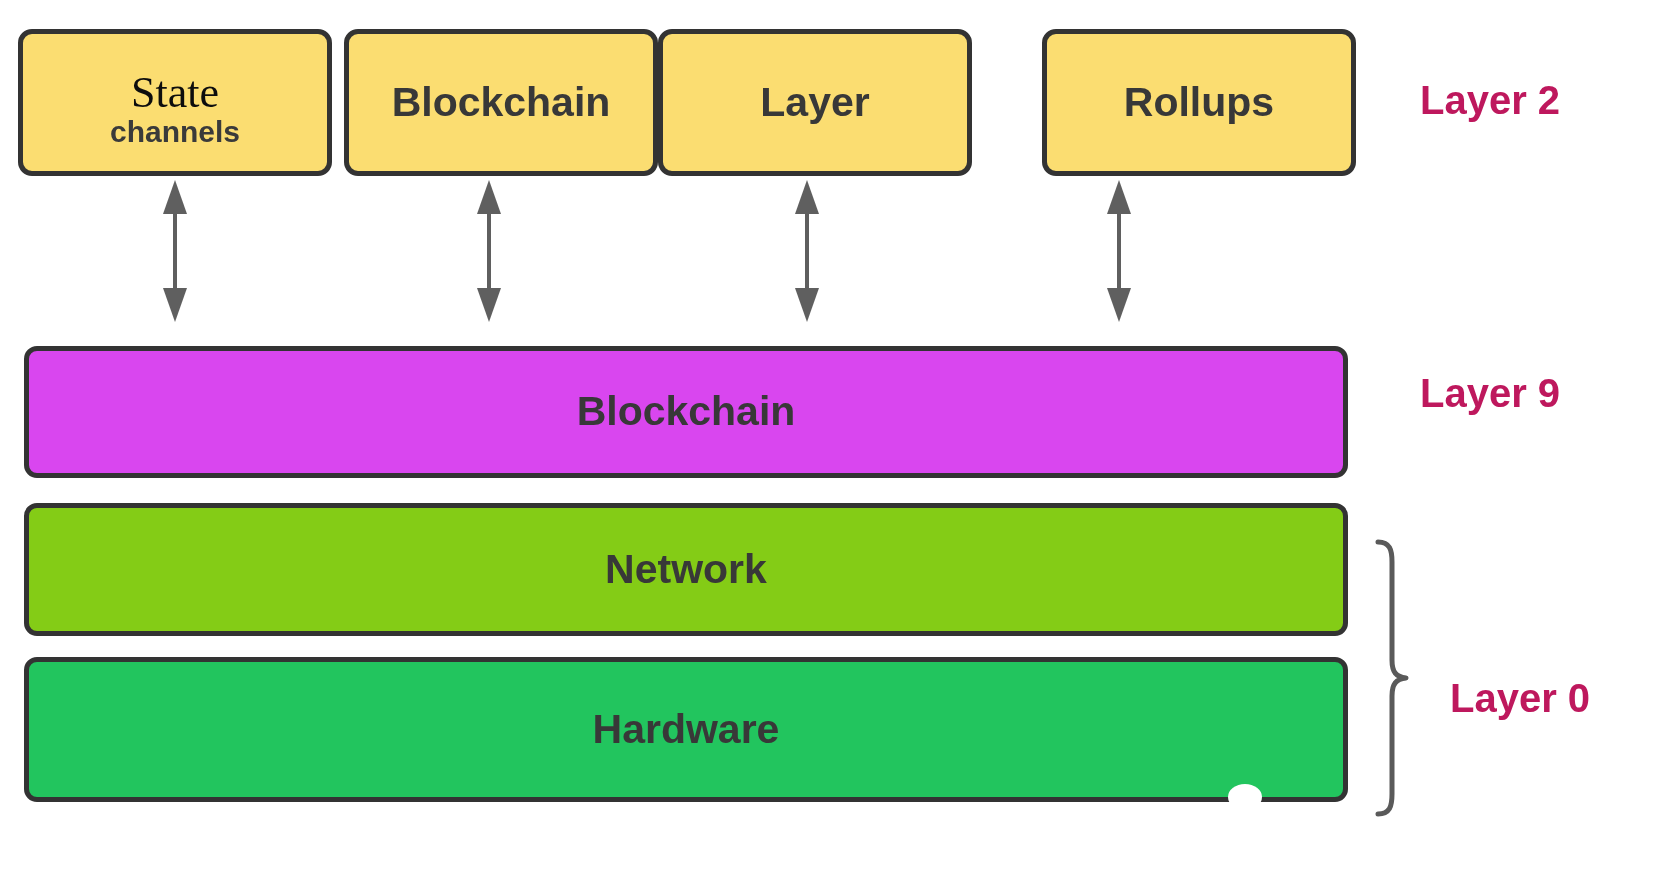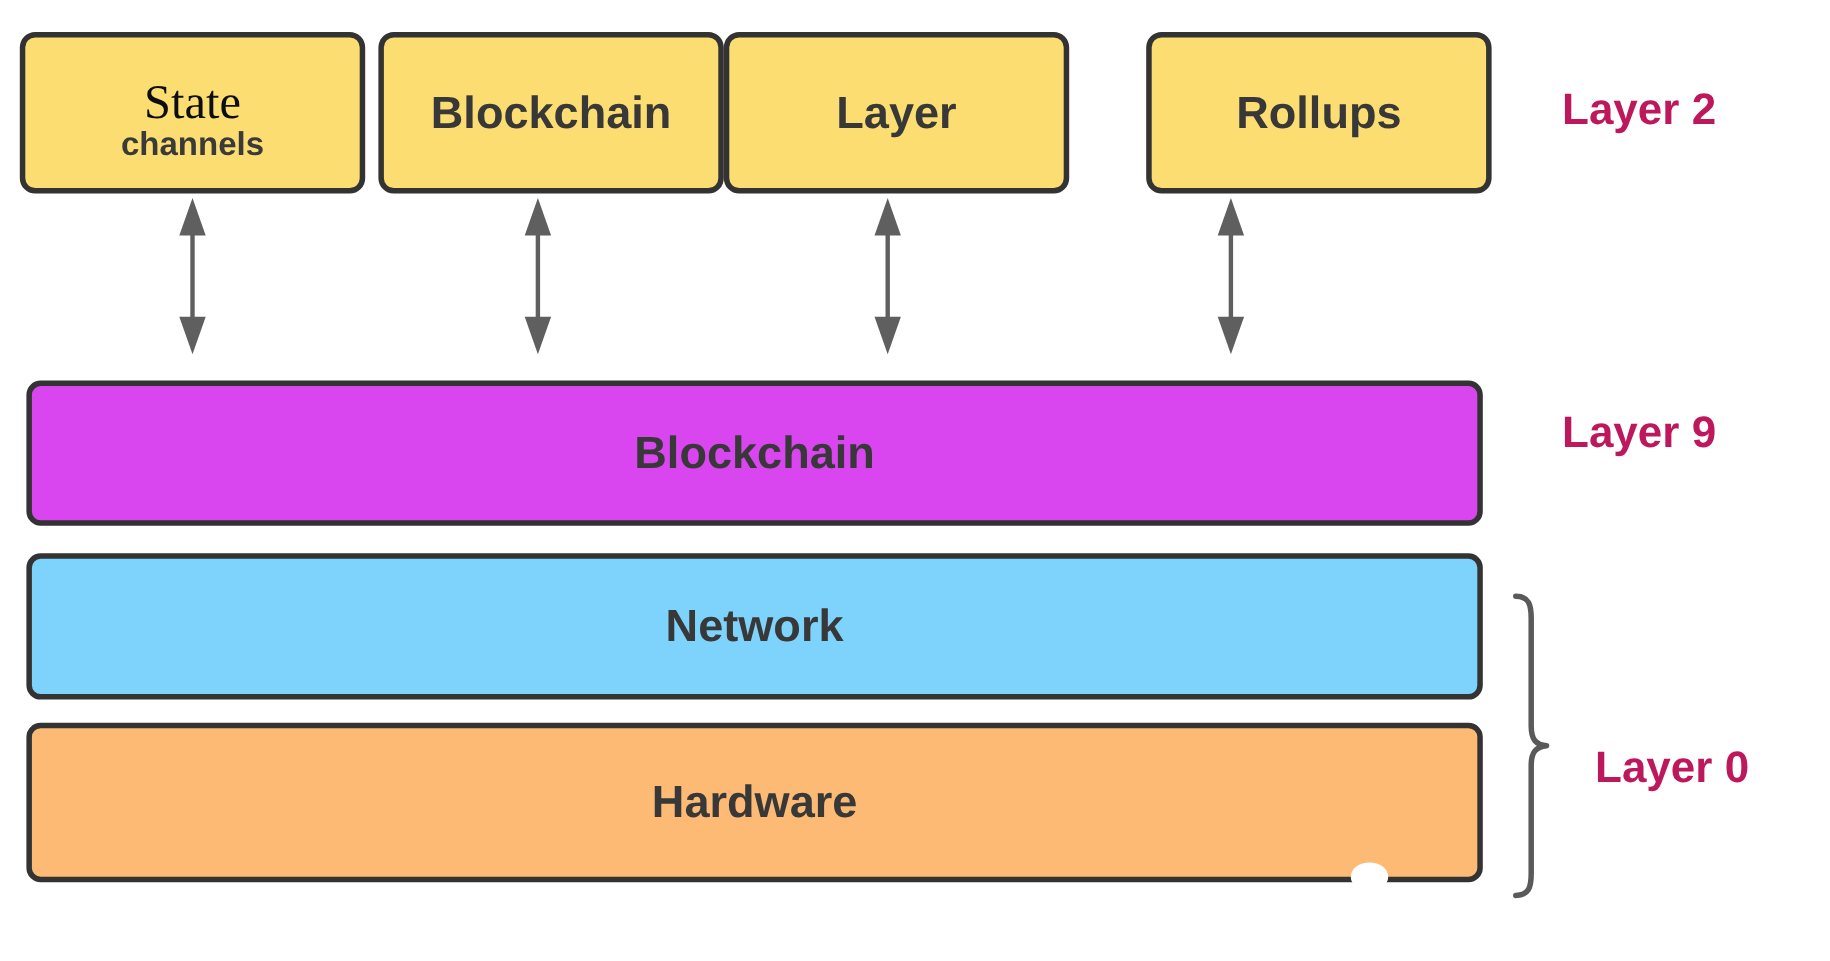--- a/index.html
+++ b/index.html
@@ -70,22 +70,22 @@
   }
 
   
   .bar {
     left: 24px;
     width: 1324px;
     font-size: 41px;
     border-radius: 13px;
   }
   .bar.blockchain { top: 346px;  height: 132px; background: #d946ef; }
-  .bar.network    { top: 503px;  height: 133px; background: #7dd3fc; }
-  .bar.hardware   { top: 657px;  height: 145px; background: #fdba74; }
+  .bar.network    { top: 503px;  height: 133px; background: #84cc16; }
+  .bar.hardware   { top: 657px;  height: 145px; background: #22c55e; }
 
   
   .arrow {
     position: absolute;
     top: 180px;
     width: 34px;
     height: 142px;
     transform: translateX(-17px);
   }
   .arrow svg { display: block; }

